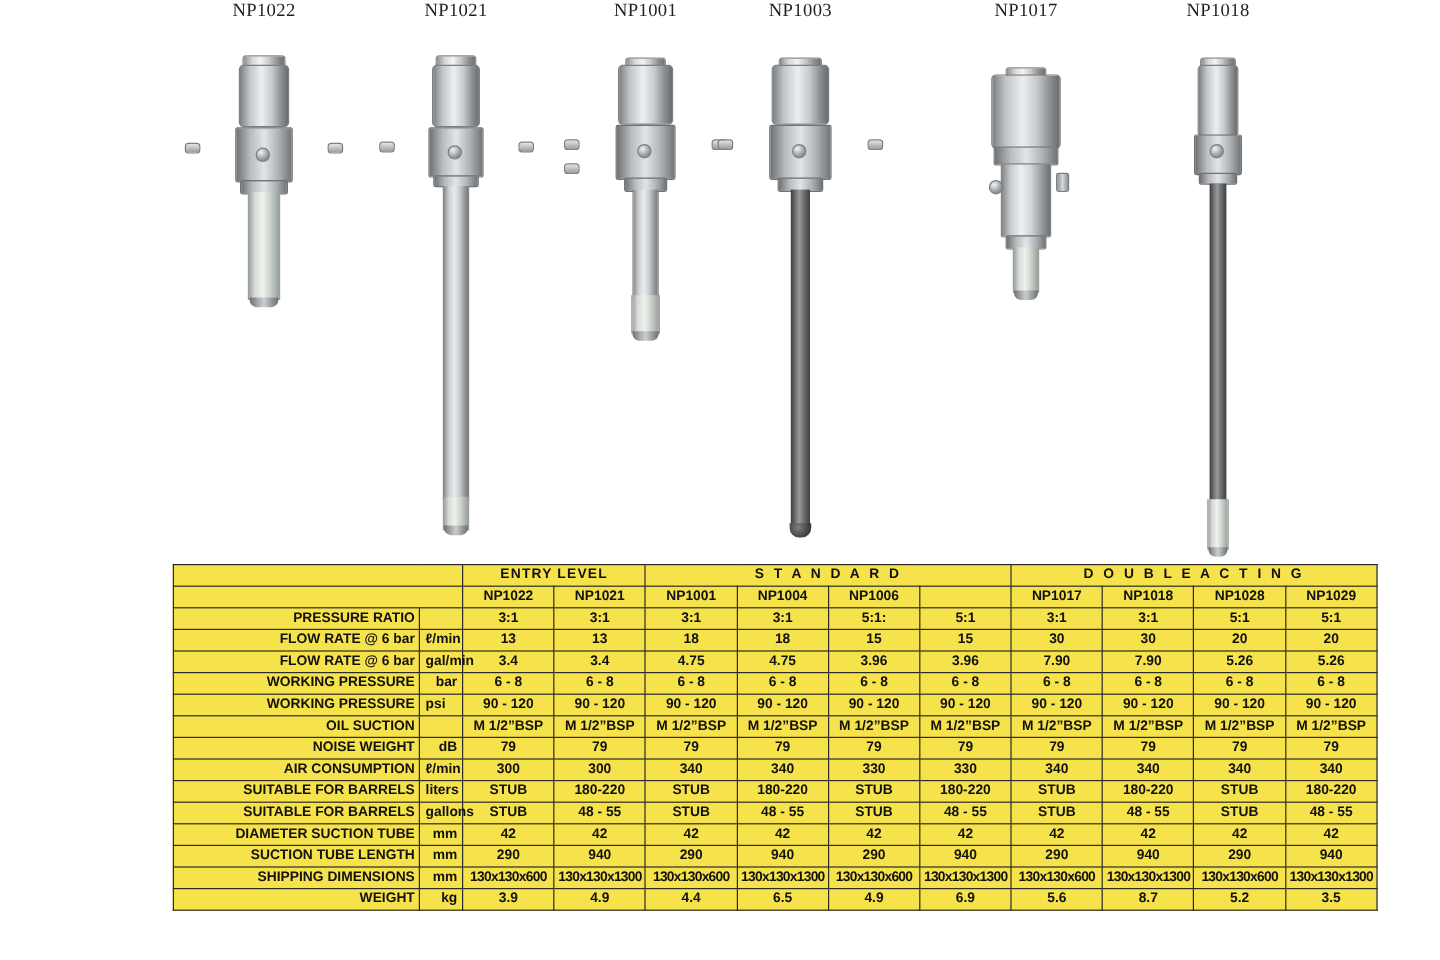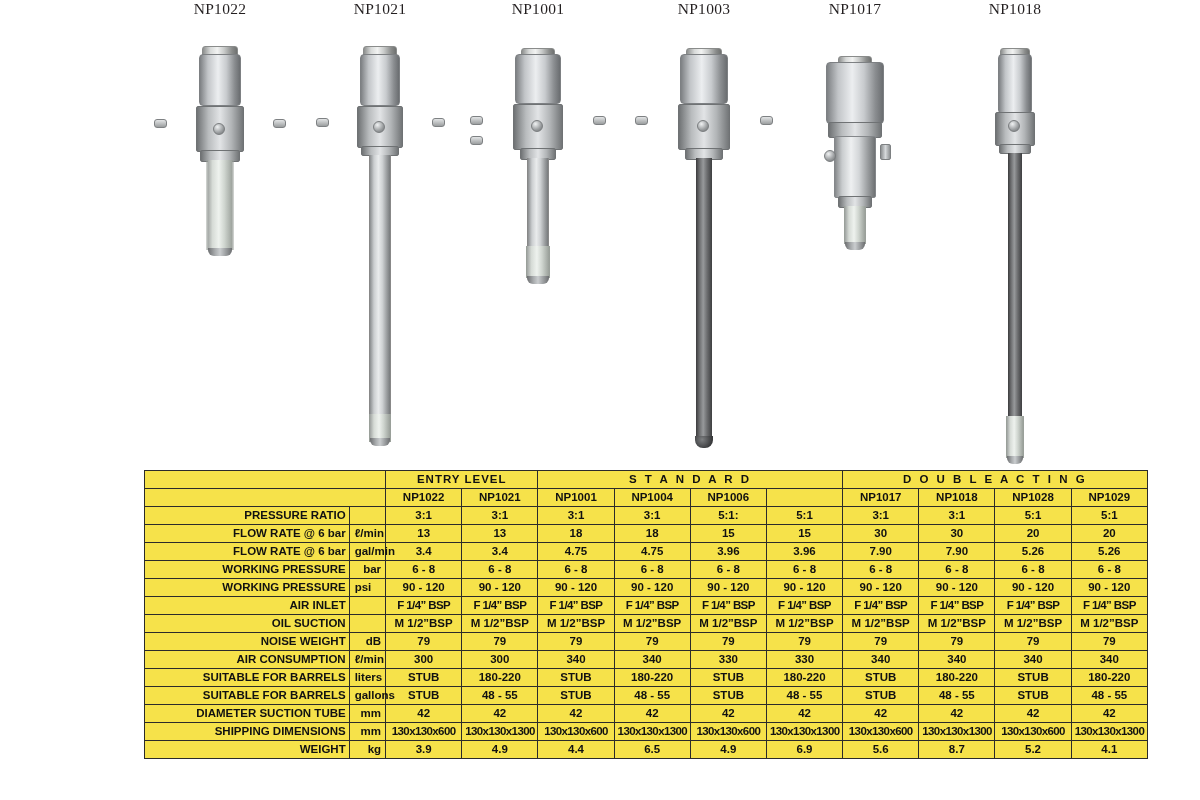--- a/index.html
+++ b/index.html
@@ -181,21 +181,21 @@
         <div class="knob" style="top:92px;left:130px;"></div>
         <div class="knob" style="top:112px;left:7px;"></div>
         <div class="valve-dot" style="top:96px;left:68px;"></div>
         <div class="piece collar" style="top:124px;width:36px;height:12px;"></div>
         <div class="piece tube" style="top:134px;width:22px;height:90px;"></div>
         <div class="piece tube-glass" style="top:222px;width:24px;height:32px;"></div>
         <div class="piece foot" style="top:252px;width:22px;height:8px;"></div>
       </div>
     </div>
 
-    <div class="product" style="left:629px;">
+    <div class="product" style="left:592px;">
       <div class="caption">NP1003</div>
       <div class="pump" style="height:420px;">
         <div class="piece cap" style="top:24px;width:36px;height:8px;"></div>
         <div class="piece motor" style="top:30px;width:48px;height:50px;"></div>
         <div class="piece collar" style="top:80px;width:52px;height:46px;"></div>
         <div class="knob" style="top:92px;left:6px;"></div>
         <div class="knob" style="top:92px;left:131px;"></div>
         <div class="valve-dot" style="top:96px;left:68px;"></div>
         <div class="piece collar" style="top:124px;width:38px;height:12px;"></div>
         <div class="piece tube-dark" style="top:134px;width:16px;height:284px;"></div>
@@ -335,34 +335,20 @@
             <td>90 - 120</td>
             <td>90 - 120</td>
             <td>90 - 120</td>
             <td>90 - 120</td>
             <td>90 - 120</td>
             <td>90 - 120</td>
             <td>90 - 120</td>
             <td>90 - 120</td>
           </tr>
           <tr>
-            <td class="label">AIR INLET</td>
-            <td class="label" style="text-align: right; padding-right: 4px;"></td>
-            <td class="squeeze">F 1/4” BSP</td>
-            <td class="squeeze">F 1/4” BSP</td>
-            <td class="squeeze">F 1/4” BSP</td>
-            <td class="squeeze">F 1/4” BSP</td>
-            <td class="squeeze">F 1/4” BSP</td>
-            <td class="squeeze">F 1/4” BSP</td>
-            <td class="squeeze">F 1/4” BSP</td>
-            <td class="squeeze">F 1/4” BSP</td>
-            <td class="squeeze">F 1/4” BSP</td>
-            <td class="squeeze">F 1/4” BSP</td>
-          </tr>
-          <tr>
             <td class="label">OIL SUCTION</td>
             <td class="label" style="text-align: right; padding-right: 4px;"></td>
             <td>M 1/2”BSP</td>
             <td>M 1/2”BSP</td>
             <td>M 1/2”BSP</td>
             <td>M 1/2”BSP</td>
             <td>M 1/2”BSP</td>
             <td>M 1/2”BSP</td>
             <td>M 1/2”BSP</td>
             <td>M 1/2”BSP</td>
@@ -431,20 +417,34 @@
             <td>42</td>
             <td>42</td>
             <td>42</td>
             <td>42</td>
             <td>42</td>
             <td>42</td>
             <td>42</td>
             <td>42</td>
             <td>42</td>
             <td>42</td>
+          </tr>
+          <tr>
+            <td class="label">SUCTION TUBE LENGTH</td>
+            <td class="label" style="text-align: right; padding-right: 4px;">mm</td>
+            <td>290</td>
+            <td>940</td>
+            <td>290</td>
+            <td>940</td>
+            <td>290</td>
+            <td>940</td>
+            <td>290</td>
+            <td>940</td>
+            <td>290</td>
+            <td>940</td>
           </tr>
           <tr>
             <td class="label">SHIPPING DIMENSIONS</td>
             <td class="label" style="text-align: right; padding-right: 4px;">mm</td>
             <td class="squeeze">130x130x600</td>
             <td class="squeeze">130x130x1300</td>
             <td class="squeeze">130x130x600</td>
             <td class="squeeze">130x130x1300</td>
             <td class="squeeze">130x130x600</td>
             <td class="squeeze">130x130x1300</td>
@@ -458,19 +458,19 @@
             <td class="label" style="text-align: right; padding-right: 4px;">kg</td>
             <td>3.9</td>
             <td>4.9</td>
             <td>4.4</td>
             <td>6.5</td>
             <td>4.9</td>
             <td>6.9</td>
             <td>5.6</td>
             <td>8.7</td>
             <td>5.2</td>
-            <td>4.1</td>
+            <td>3.5</td>
           </tr>
         </tbody>
     </table>
   </div>
 
 </div>
 
 </body></html>

